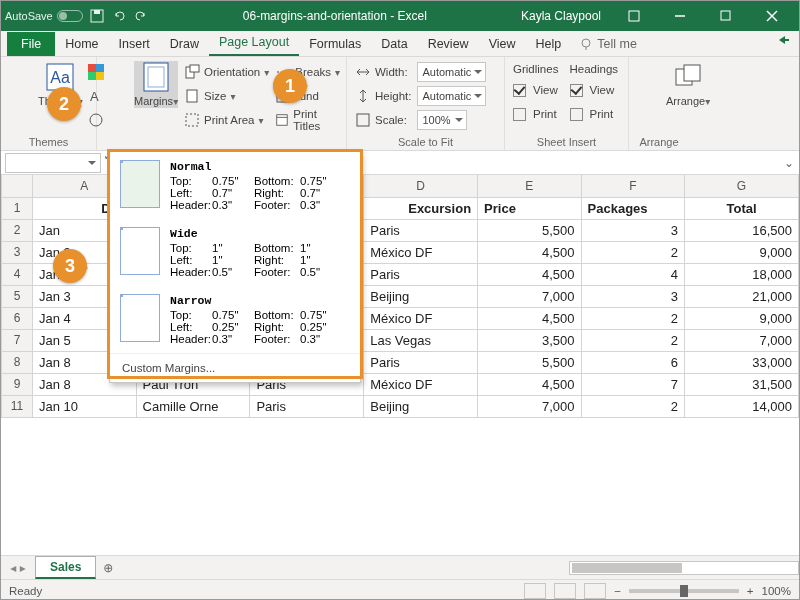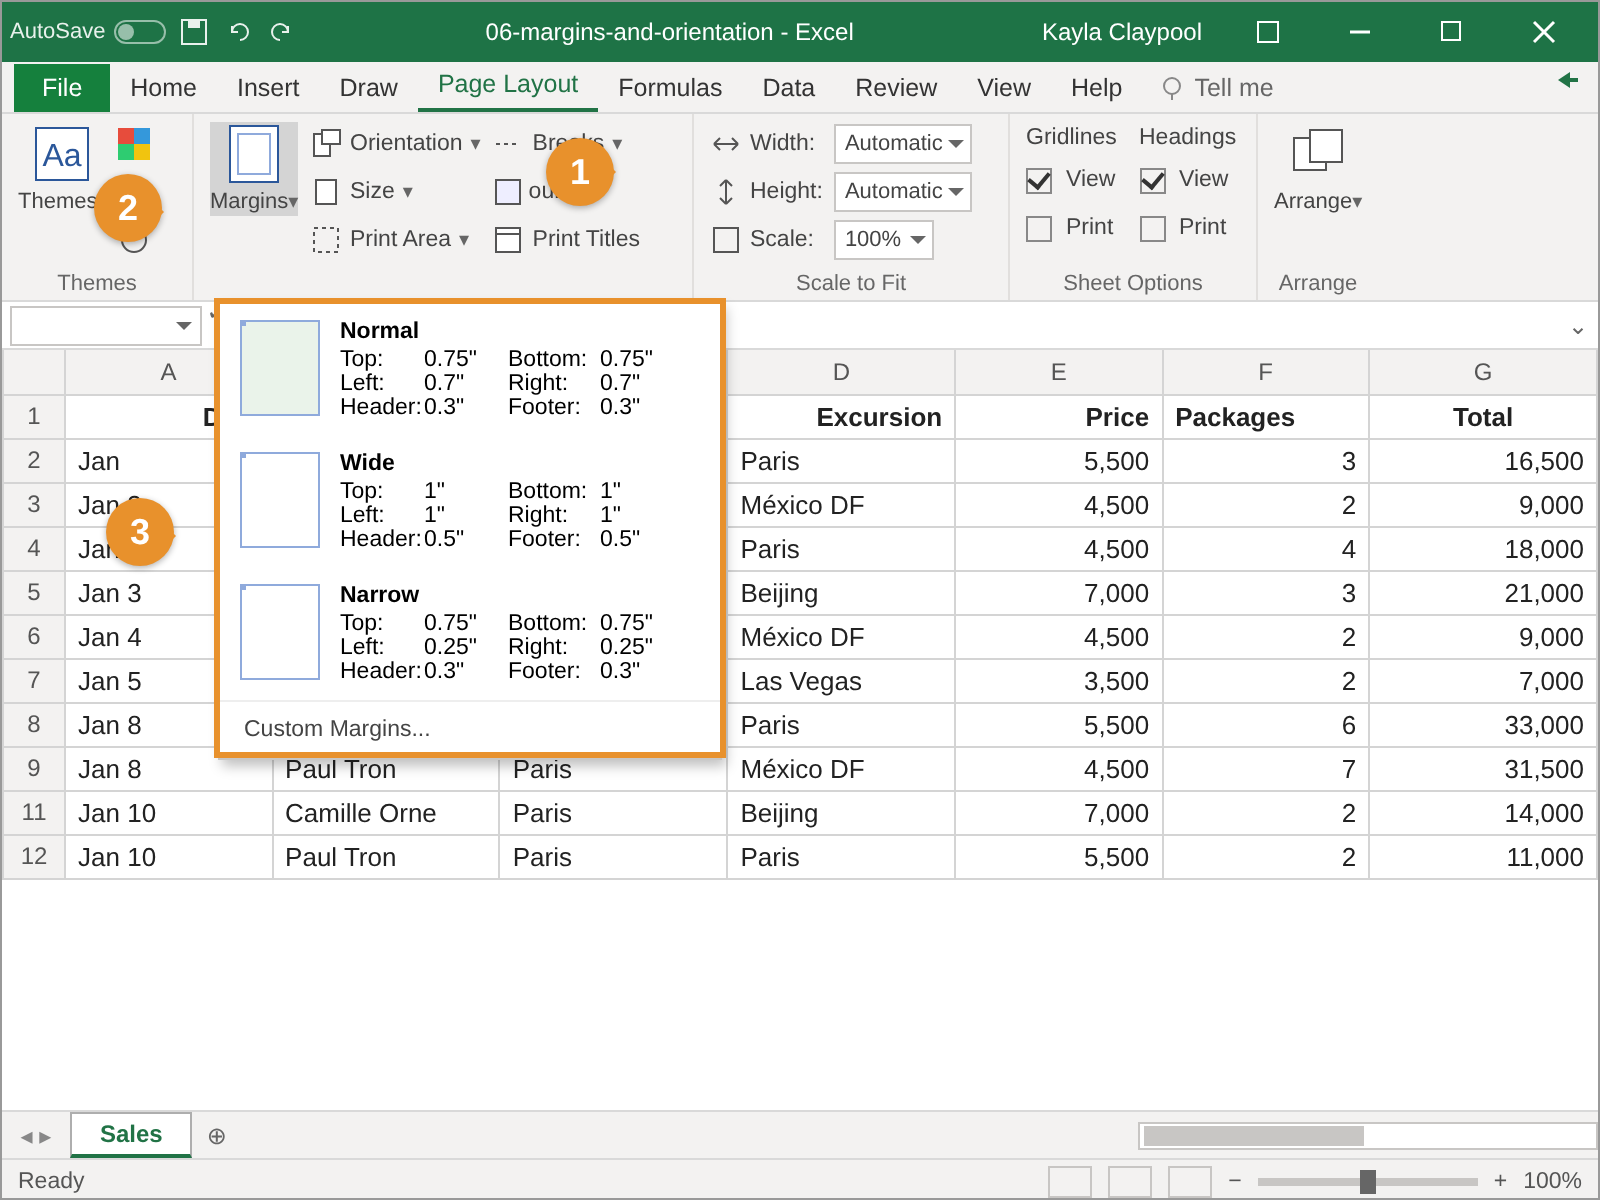--- a/index.html
+++ b/index.html
@@ -24,21 +24,21 @@
   .ribbon-tabs .tab.active { border-bottom:2px solid #217346; color:#217346; font-weight:400; position:relative;}
   .ribbon-tabs .spacer { flex:1; }
   .ribbon-tabs .tellme { display:flex; align-items:flex-end; gap:4px; padding:5px 8px; color:#666;}
   .ribbon-tabs .share { width:30px; text-align:center; padding:5px 4px; color:#217346;}
 
   
   .ribbon { height: 94px; background:#f3f2f1; border-bottom:1px solid #d9d9d9; display:flex; font-size:11.5px; color:#444; position:relative;}
   .group { border-right:1px solid #e1dfdd; padding:4px 8px 2px 8px; display:flex; flex-direction:column; justify-content:space-between;}
   .group .label { text-align:center; font-size:11px; color:#666; padding-top:2px;}
   .group .body { display:flex; gap:6px; align-items:flex-start;}
-  .bigbtn { width:44px; text-align:left; font-size:11px; line-height:12px;}
+  .bigbtn { width:44px; text-align:left; font-size:11px; line-height:12px;margin-left:29px;}
   .bigbtn .ic { width:32px; height:32px; margin:0 auto 2px auto; display:block;}
   .smallrow { display:flex; align-items:center; gap:4px; height:22px;}
   .smallrow .ic { width:16px; height:16px; }
   .dd { font-size:10px; color:#666;}
   .selectbox { border:1px solid #c8c6c4; background:#fff; height:20px; font-size:11px; padding:0 14px 0 4px; position:relative; display:inline-flex; align-items:center; min-width:66px;}
   .selectbox::after{content:"";position:absolute;right:3px;top:7px;border:4px solid transparent;border-top-color:#666;}
   .chk { width:13px; height:13px; border:1px solid #888; display:inline-block; vertical-align:middle; margin-right:3px; position:relative;}
   .chk.checked::after{content:"";position:absolute;left:2px;top:-1px;width:5px;height:8px;border:solid #333;border-width:0 2px 2px 0;transform:rotate(40deg);}
   .col { display:flex; flex-direction:column; gap:2px;}
 
@@ -76,21 +76,21 @@
   .zoom-slider { width:110px; height:4px; background:#c8c6c4; position:relative;}
   .zoom-slider .tick{position:absolute;left:50%;top:-3px;width:1px;height:10px;background:#888;}
   .zoom-slider .thumb{position:absolute;left:50%;top:-4px;width:8px;height:12px;background:#666;transform:translateX(-50%);}
 
   
   .margins-menu { position:absolute; left:108px; top:150px; width:252px; background:#fff; border:1px solid #c8c6c4; box-shadow:2px 3px 6px rgba(0,0,0,.25); font-size:11.5px; z-index:50;}
   .margins-menu .opt { display:flex; gap:10px; padding:8px 10px;}
   .margins-menu .opt .pic { width:40px; height:48px; border:1px solid #8faadc; position:relative; background:#fff; flex-shrink:0;}
   .margins-menu .opt .pic::before,.margins-menu .opt .pic::after{content:"";position:absolute;background:transparent;border:1px solid #8faadc;}
   .margins-menu .opt .txt { flex:1; }
-  .margins-menu .opt .txt b { display:block; margin-bottom:2px;}
+  .margins-menu .opt .txt b { display:block; margin-bottom:2px;font-family:Liberation Mono, monospace;}
   .margins-menu .opt .txt .row{display:flex;}
   .margins-menu .opt .txt .row span:first-child{width:42px;}
   .margins-menu .opt .txt .row span:nth-child(2){width:42px;}
   .margins-menu .opt .txt .row span:nth-child(3){width:46px;}
   .margins-menu .custom { padding:8px 12px; border-top:1px solid #eee; color:#444;}
   .highlight-box { position:absolute; left:106px; top:148px; width:256px; height:230px; border:3px solid #e8912c; z-index:60; pointer-events:none;}
 
   
   .callout { position:absolute; width:34px; height:34px; border-radius:50%; background:#e8912c; color:#fff; font-weight:700; font-size:18px; display:flex; align-items:center; justify-content:center; z-index:80; box-shadow:0 1px 3px rgba(0,0,0,.3);}
   .callout::before{content:"";position:absolute;width:0;height:0;}
@@ -330,21 +330,21 @@
         <div class="smallrow">
             <span class="chk checked"></span>
             <span>View</span>
           </div>
         <div class="smallrow">
             <span class="chk"></span>
             <span>Print</span>
           </div>
       </div>
     </div>
-    <div class="label">Sheet Options</div>
+    <div class="label">Sheet Insert</div>
   </div>
 
   <div class="group" style="width:60px;border-right:none">
     <div class="body">
       <div class="bigbtn">
         <svg class="ic" viewBox="0 0 32 32">
             <rect x="4" y="8" width="16" height="16" fill="#fff" stroke="#555"></rect>
             <rect x="12" y="4" width="16" height="16" fill="#fff" stroke="#555"></rect>
           </svg>
         <span>Arrange</span><span class="dd">▾</span>
@@ -385,21 +385,21 @@
     <th>G</th>
   </tr>
       </thead>
   <tbody id="gridbody">
     <tr class="hdr-row">
       <th class="rowhdr">1</th>
       <td>Date</td>
           <td></td>
           <td></td>
       <td>Excursion</td>
-      <td class="num" style="text-align:right">Price</td>
+      <td class="num" style="text-align:left">Price</td>
       <td style="text-align:left">Packages</td>
       <td style="text-align:center">Total</td>
     </tr>
   <tr>
           <th class="rowhdr">2</th>
           <td>Jan</td>
           <td></td>
           <td></td>
           <td>Paris</td>
           <td class="num">5,500</td>
@@ -478,30 +478,20 @@
         </tr>
         <tr>
           <th class="rowhdr">11</th>
           <td>Jan 10</td>
           <td>Camille Orne</td>
           <td>Paris</td>
           <td>Beijing</td>
           <td class="num">7,000</td>
           <td class="num">2</td>
           <td class="num">14,000</td>
-        </tr>
-        <tr>
-          <th class="rowhdr">12</th>
-          <td>Jan 10</td>
-          <td>Paul Tron</td>
-          <td>Paris</td>
-          <td>Paris</td>
-          <td class="num">5,500</td>
-          <td class="num">2</td>
-          <td class="num">11,000</td>
         </tr>
       </tbody>
 </table>
 </div>
 
 <div class="sheettabs">
   <div class="nav">◂ ▸</div>
   <div class="tab">Sales</div>
   <div class="add">⊕</div>
   <div class="scroll">

